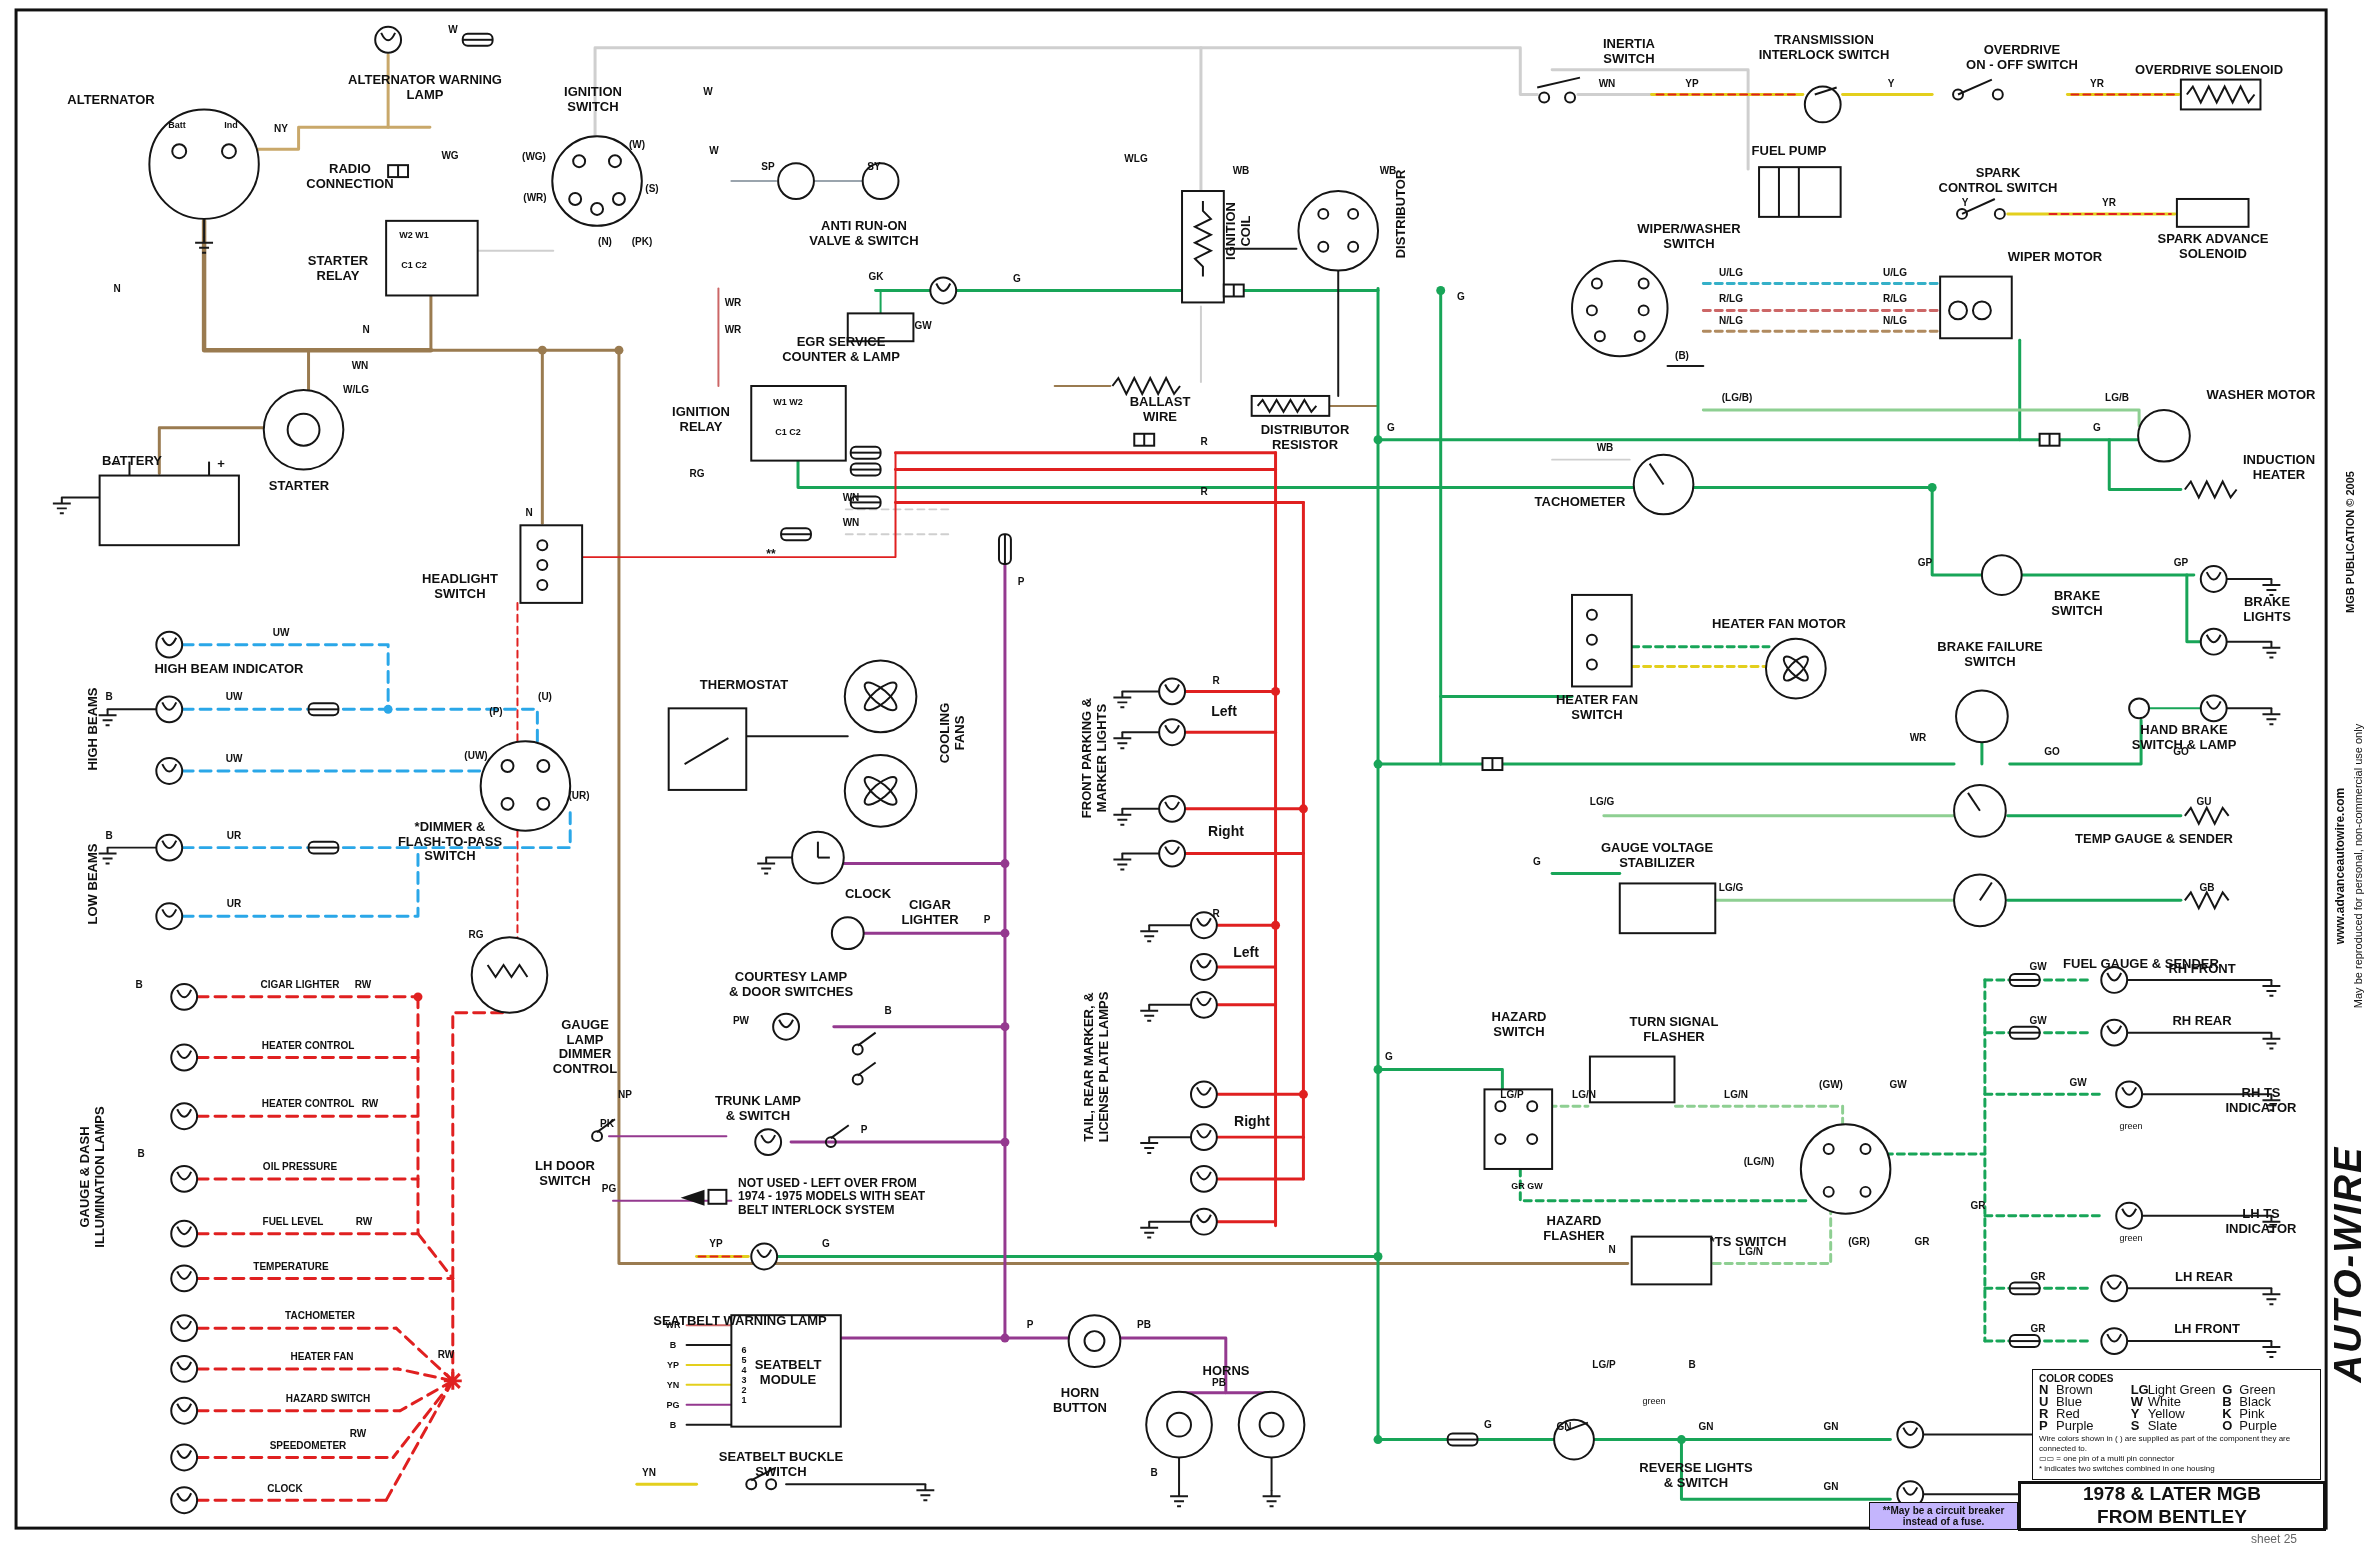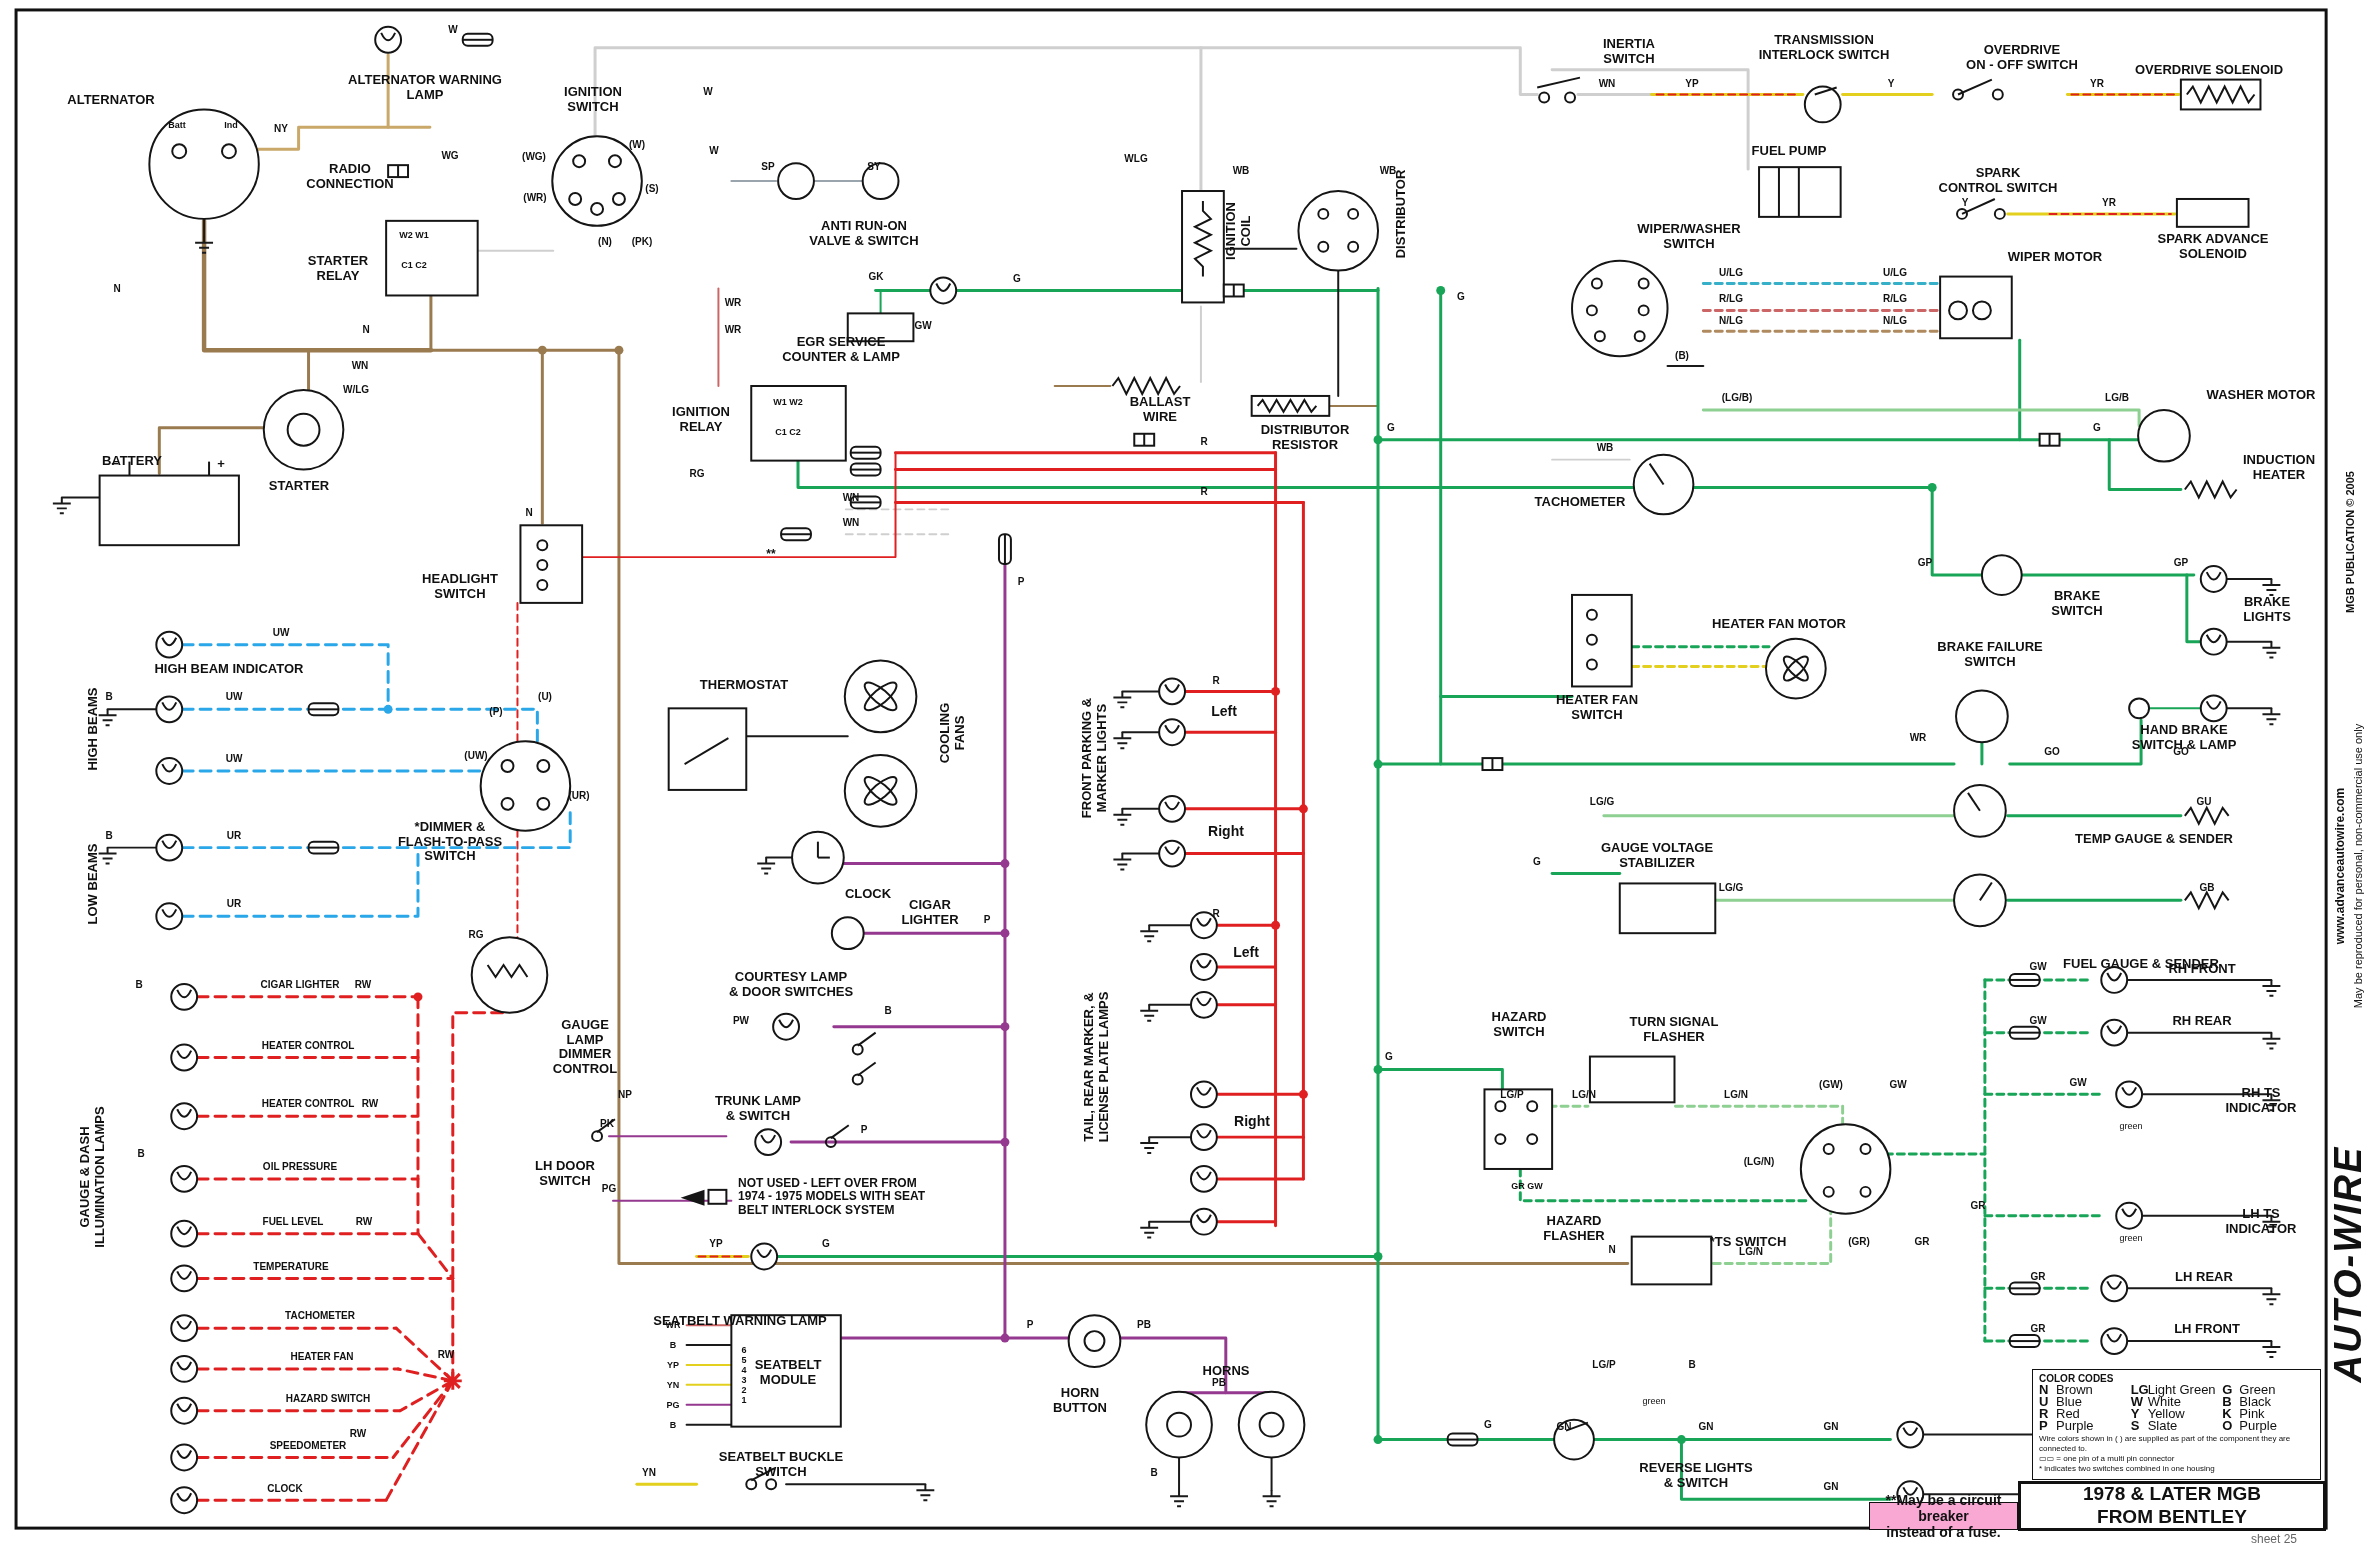--- a/index.html
+++ b/index.html
@@ -22,22 +22,22 @@
           padding:3px 6px;box-sizing:border-box;background:#fff}
   .legend-title{font-size:10px;font-weight:700}
   .lg-grid{display:grid;grid-auto-flow:column;grid-template-rows:repeat(4,12px);
            grid-template-columns:repeat(3,1fr);font-size:13px;line-height:12px}
   .lg-e b{display:inline-block;width:17px}
   .legend-notes{font-size:8px;line-height:1.25;margin-top:2px}
   .titleblock{position:absolute;left:2018px;top:1481px;width:308px;height:50px;border:3px solid #111;
               background:#fff;display:flex;flex-direction:column;justify-content:center;text-align:center;
               font-weight:700;font-size:19px;line-height:1.2;box-sizing:border-box}
   .footnote{position:absolute;left:1869px;top:1502px;width:149px;height:28px;border:1.5px solid #111;
-            font-size:14px;font-weight:700;text-align:center;display:flex;align-items:center;
-            justify-content:center;box-sizing:border-box;background:#f9a8d4;white-space:pre-line}
+            font-size:10px;font-weight:700;text-align:center;display:flex;align-items:center;
+            justify-content:center;box-sizing:border-box;background:#c4b5fd;white-space:pre-line}
   .sheetnum{position:absolute;left:2251px;top:1532px;font-size:12px;color:#666}
   .vside{position:absolute;transform:translate(-50%,-50%) rotate(-90deg);white-space:nowrap}
 </style>
 </head>
 <body>
 
 <div class="sheet">
 
   <svg class="wiring" width="2377" height="1550" viewBox="0 0 2389 1558">
     <defs>

